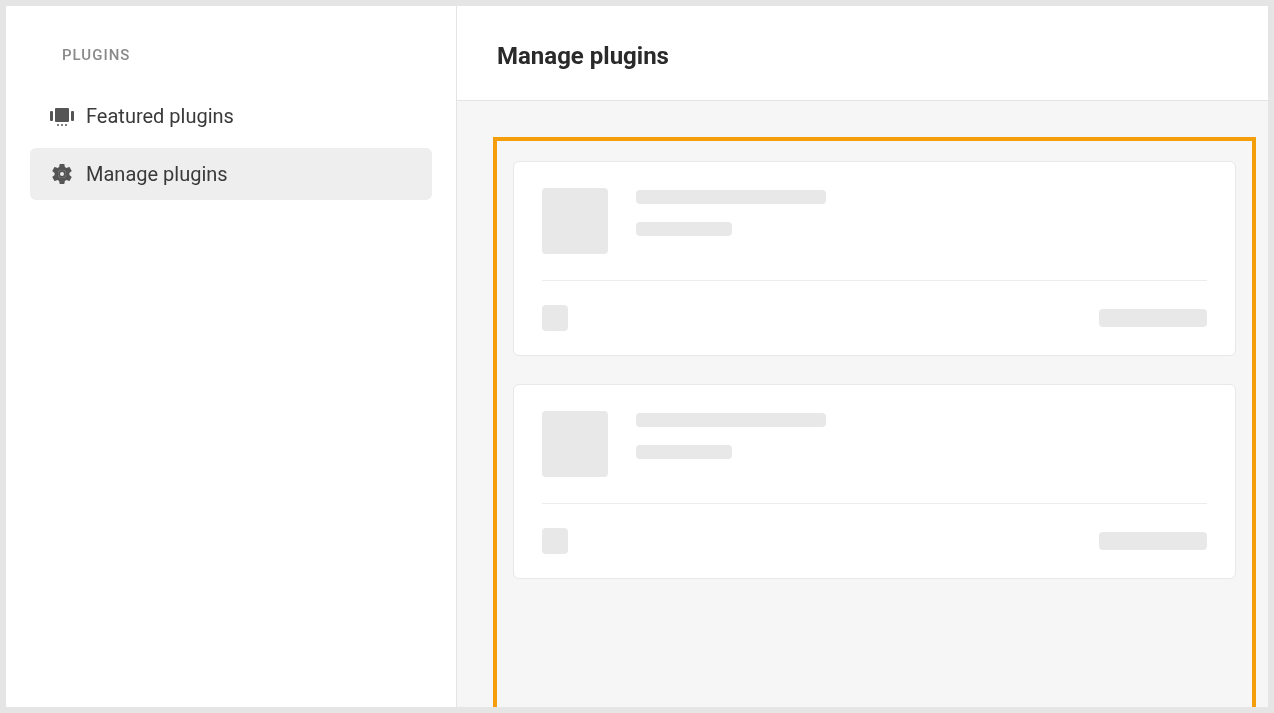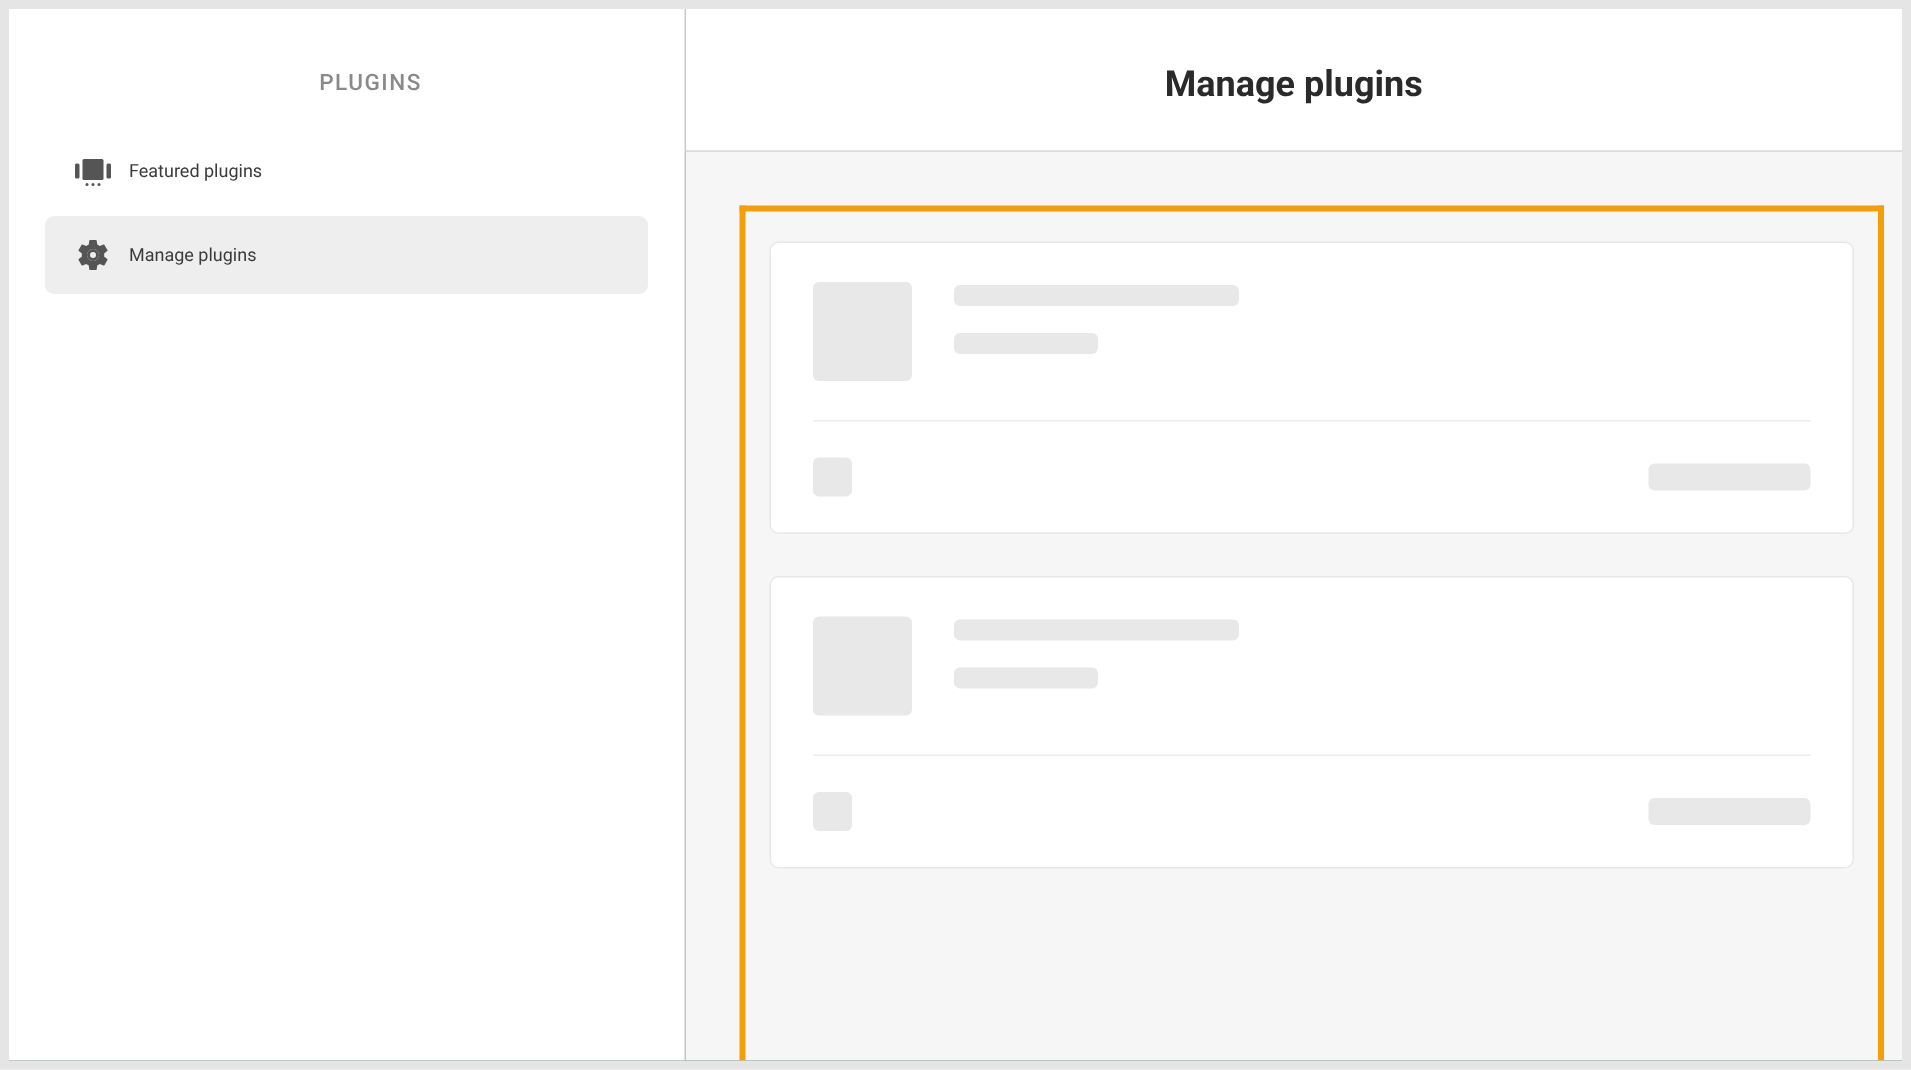--- a/index.html
+++ b/index.html
@@ -14,21 +14,20 @@
       width: 1274px;
       height: 713px;
       padding: 6px;
     }
     
     .app-container {
       display: flex;
       width: 100%;
       height: 100%;
       background: #14532d;
-      text-align: center;
     }
     
     .sidebar {
       width: 450px;
       background: #fff;
       padding: 40px 24px 24px 24px;
       flex-shrink: 0;
     }
     
     .sidebar-heading {
@@ -55,21 +54,21 @@
     
     .sidebar-item .icon-wrap {
       width: 36px;
       display: flex;
       align-items: center;
       justify-content: flex-start;
       color: #555;
     }
     
     .sidebar-item-label {
-      font-size: 12px;
+      font-size: 20px;
       color: #3a3a3a;
       font-weight: 400;
     }
     
     .main {
       flex: 1;
       display: flex;
       flex-direction: column;
       border-left: 1px solid #e4e4e4;
     }

